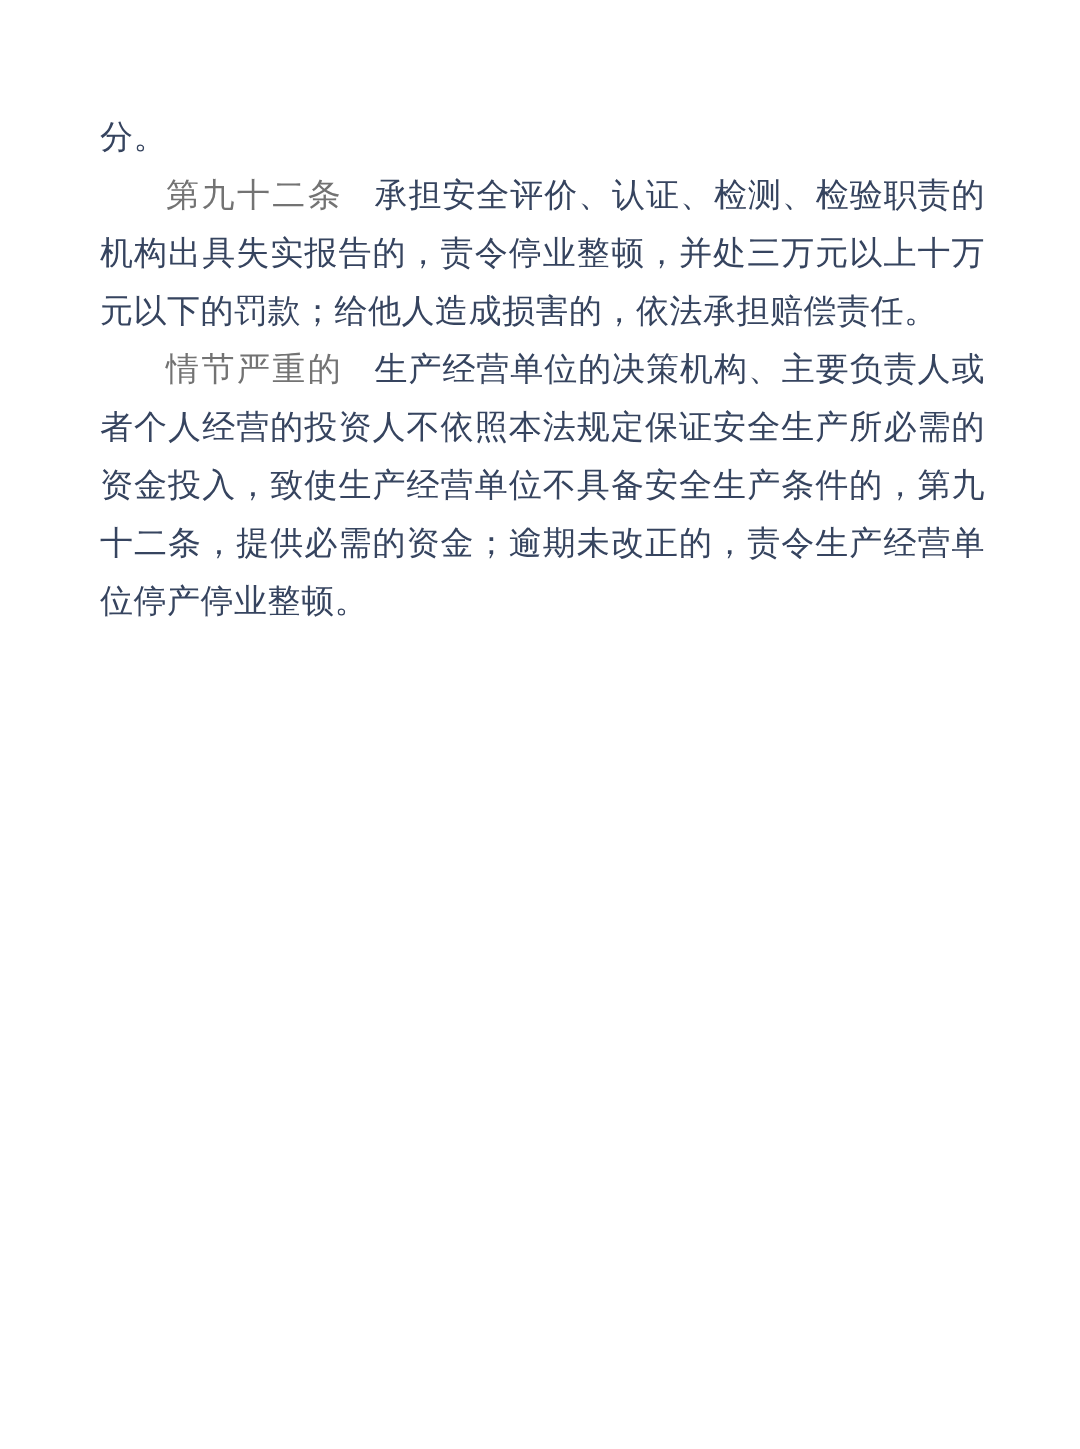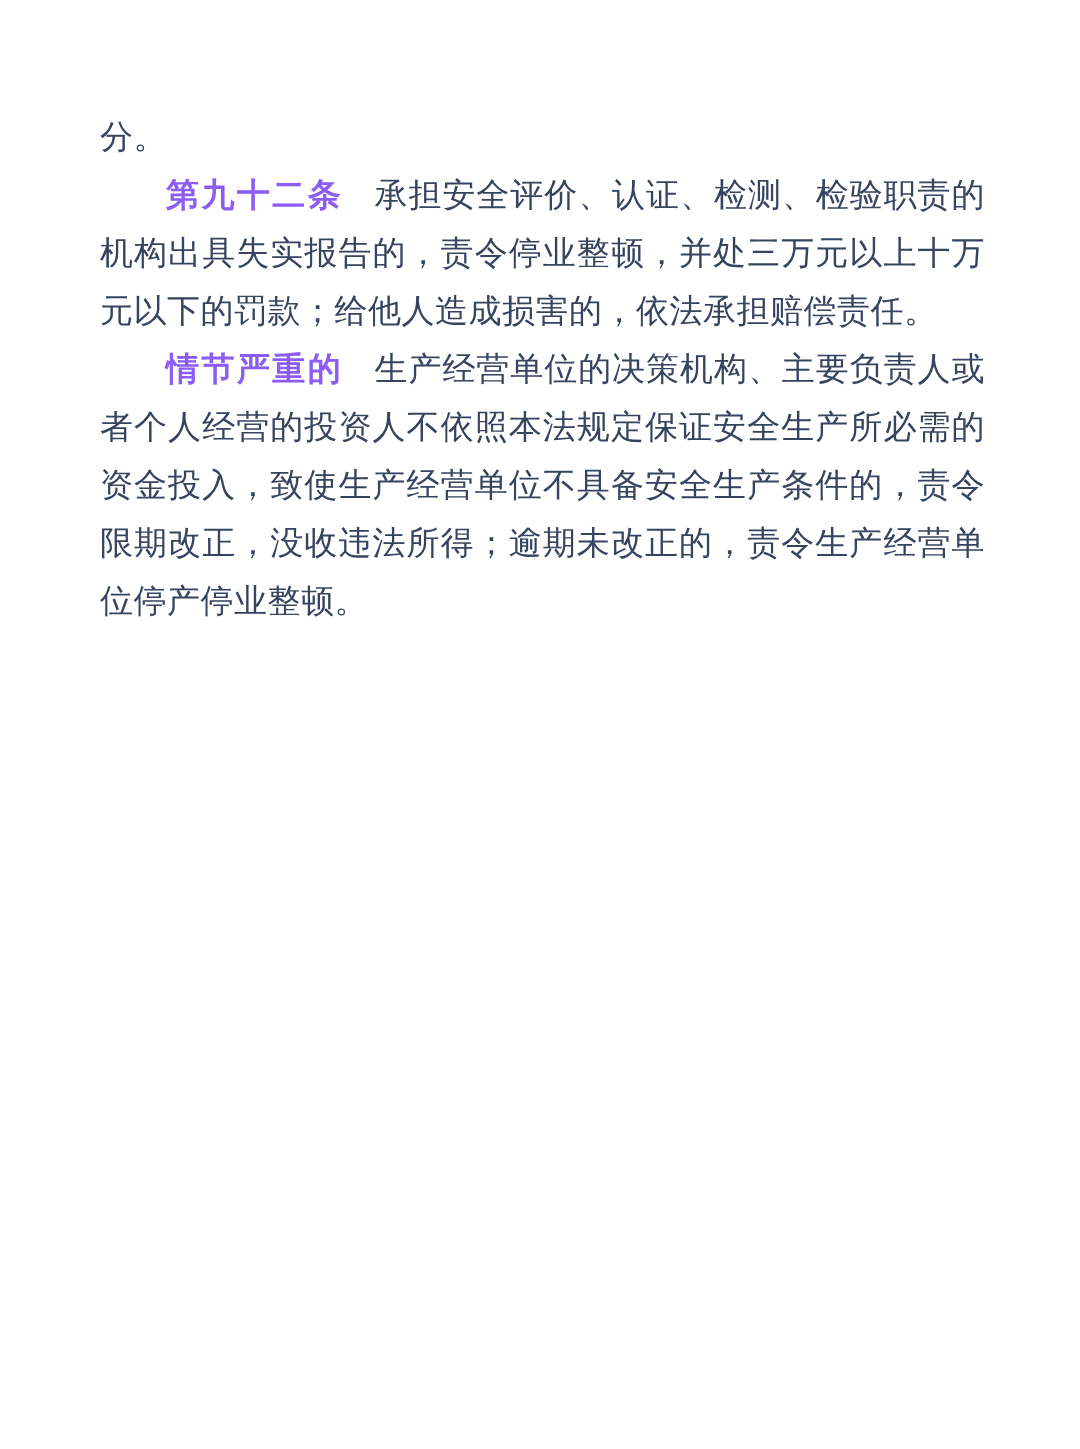--- a/index.html
+++ b/index.html
@@ -30,22 +30,22 @@
   }
   .doc p {
     margin: 0;
     padding: 0;
   }
   .doc p.indent {
     text-indent: 66px;
   }
   .art-head {
     font-family: "Liberation Sans", "DejaVu Sans", sans-serif;
-    font-weight: 700;
-    color: #8b5cf6;
+    font-weight: 400;
+    color: #737373;
     margin-right: 0.95em;
     letter-spacing: 2px;
   }
 </style>
 </head>
 <body>
 
 <div class="page">
   <div class="doc">
 
@@ -53,18 +53,18 @@
       <span>分。</span>
     </p>
 
     <p class="indent">
       <span class="art-head">第九十二条</span><span>承担安全评价、认证、检测、检验职责的机构出具失实报告的，责令停业整顿，并处三万元以上十万元以下的罚款；给他人造成损害的，依法承担赔偿责任。</span>
     </p>
 
 
 
     <p class="indent">
-      <span class="art-head">情节严重的</span><span>生产经营单位的决策机构、主要负责人或者个人经营的投资人不依照本法规定保证安全生产所必需的资金投入，致使生产经营单位不具备安全生产条件的，责令限期改正，没收违法所得；逾期未改正的，责令生产经营单位停产停业整顿。</span>
+      <span class="art-head">情节严重的</span><span>生产经营单位的决策机构、主要负责人或者个人经营的投资人不依照本法规定保证安全生产所必需的资金投入，致使生产经营单位不具备安全生产条件的，第九十二条，提供必需的资金；逾期未改正的，责令生产经营单位停产停业整顿。</span>
     </p>
 
 
   </div>
 </div>
 
 </body></html>

